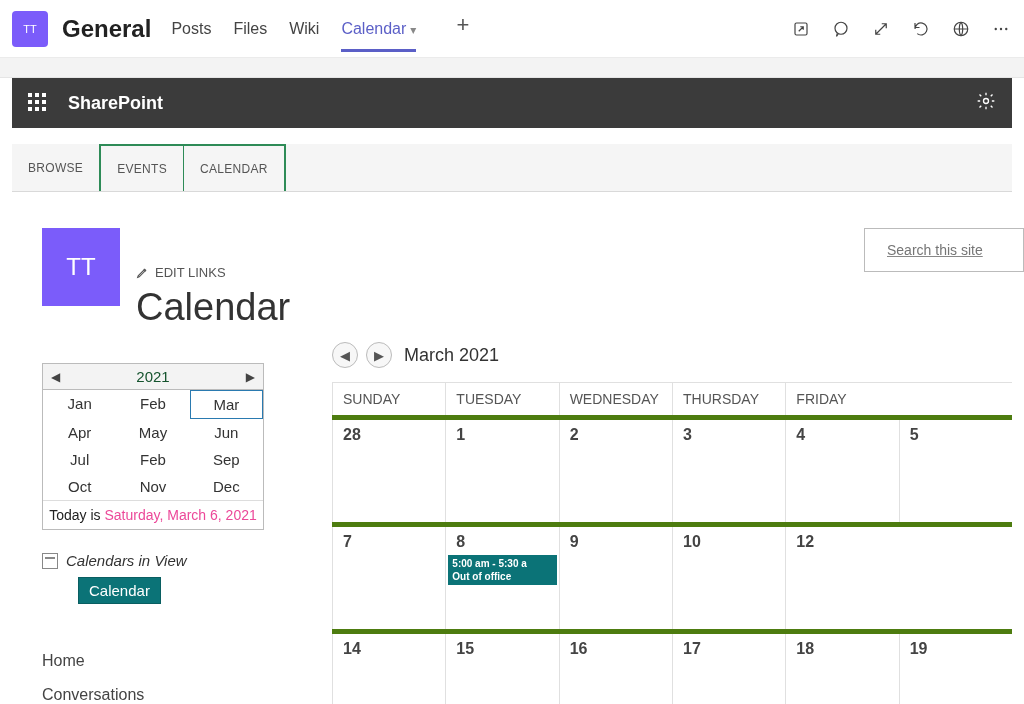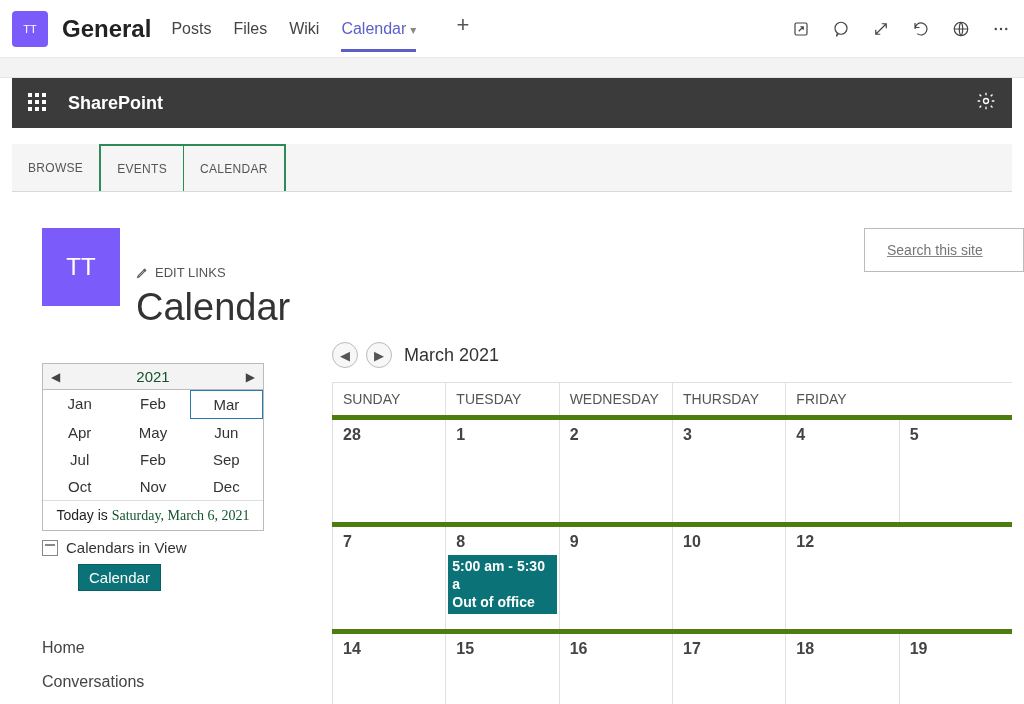--- a/index.html
+++ b/index.html
@@ -46,23 +46,23 @@
   .page-title { font-size:38px; font-weight:300; color:#333; margin-top:6px; }
 
   .mini-cal { margin-top:34px; border:1px solid #bbb; width:222px;}
   .mini-cal-head { display:flex; align-items:center; justify-content:space-between; background:#f3f3f3; border-bottom:1px solid #bbb; padding:4px 8px;}
   .mini-arrow { cursor:pointer; color:#444; font-size:12px;}
   .mini-year { color:#14532d; font-size:15px;}
   .mini-grid { display:grid; grid-template-columns:repeat(3,1fr); }
   .mini-cell { text-align:center; padding:5px 0; color:#333; font-size:15px; cursor:pointer;}
   .mini-cell.current { border:1px solid #2a7ab0; }
   .today-line { border-top:1px solid #ddd; text-align:center; padding:6px 6px; font-size:14px; }
-  .today-line a { color:#14532d; text-decoration:none;font-family:Liberation Serif, serif; }
-
-  .civ { margin-top:8px; display:flex; align-items:center; gap:8px; font-size:15px; color:#333;}
+  .today-line a { color:#ec4899; text-decoration:none; }
+
+  .civ { margin-top:22px; display:flex; align-items:center; gap:8px; font-size:15px; color:#333;font-style:italic;}
   .civ-icon { width:16px; height:16px; border:1px solid #888; display:inline-block; position:relative;}
   .civ-icon::before { content:""; position:absolute; top:3px; left:2px; right:2px; height:2px; background:#888;}
   .civ-badge { display:inline-block; margin-top:8px; margin-left:36px; background:#0b7377; color:#fff; padding:4px 10px; font-size:15px; border:1px solid #095e61;}
 
   .quick-links { margin-top:40px; }
   .quick-links div { padding:8px 0; font-size:16px; color:#444; cursor:pointer;}
 
   
   .right-col { flex:1; margin-left:30px; position:relative; }
 
@@ -70,21 +70,21 @@
 
   .month-nav { display:flex; align-items:center; gap:8px; margin-top:114px; padding-bottom:14px;}
   .nav-btn { width:26px; height:26px; border:1px solid #bbb; border-radius:50%; display:flex; align-items:center; justify-content:center; cursor:pointer; color:#555; background:#f7f7f7; font-size:13px;}
   .month-label { margin-left:4px; font-size:18px; color:#333;}
 
   .cal-grid { border-top:1px solid #e0e0e0; }
   .dow-row { display:grid; grid-template-columns:repeat(6,1fr);}
   .dow { padding:8px 10px; font-size:14px; color:#555; border-left:1px solid #e0e0e0; }
   .week { display:grid; grid-template-columns:repeat(6,1fr); border-top:5px solid #4d7c0f;font-weight:bold;}
   .day { min-height:102px; border-left:1px solid #e0e0e0; padding:6px 10px; position:relative; font-size:16px; color:#444;}
-  .event { position:absolute; left:2px; right:2px; top:28px; background:#0b7377; color:#fff; font-size:14px; padding:2px 4px; line-height:1.3;}
+  .event { position:absolute; left:2px; right:2px; top:28px; background:#0b7377; color:#fff; font-size:10px; padding:2px 4px; line-height:1.3;}
 
 </style>
 </head>
 <body>
 
 <div class="teams-bar">
   <div class="team-avatar">TT</div>
   <div class="team-name">General</div>
   <div class="tabs">
     <div class="tab">Posts</div>

